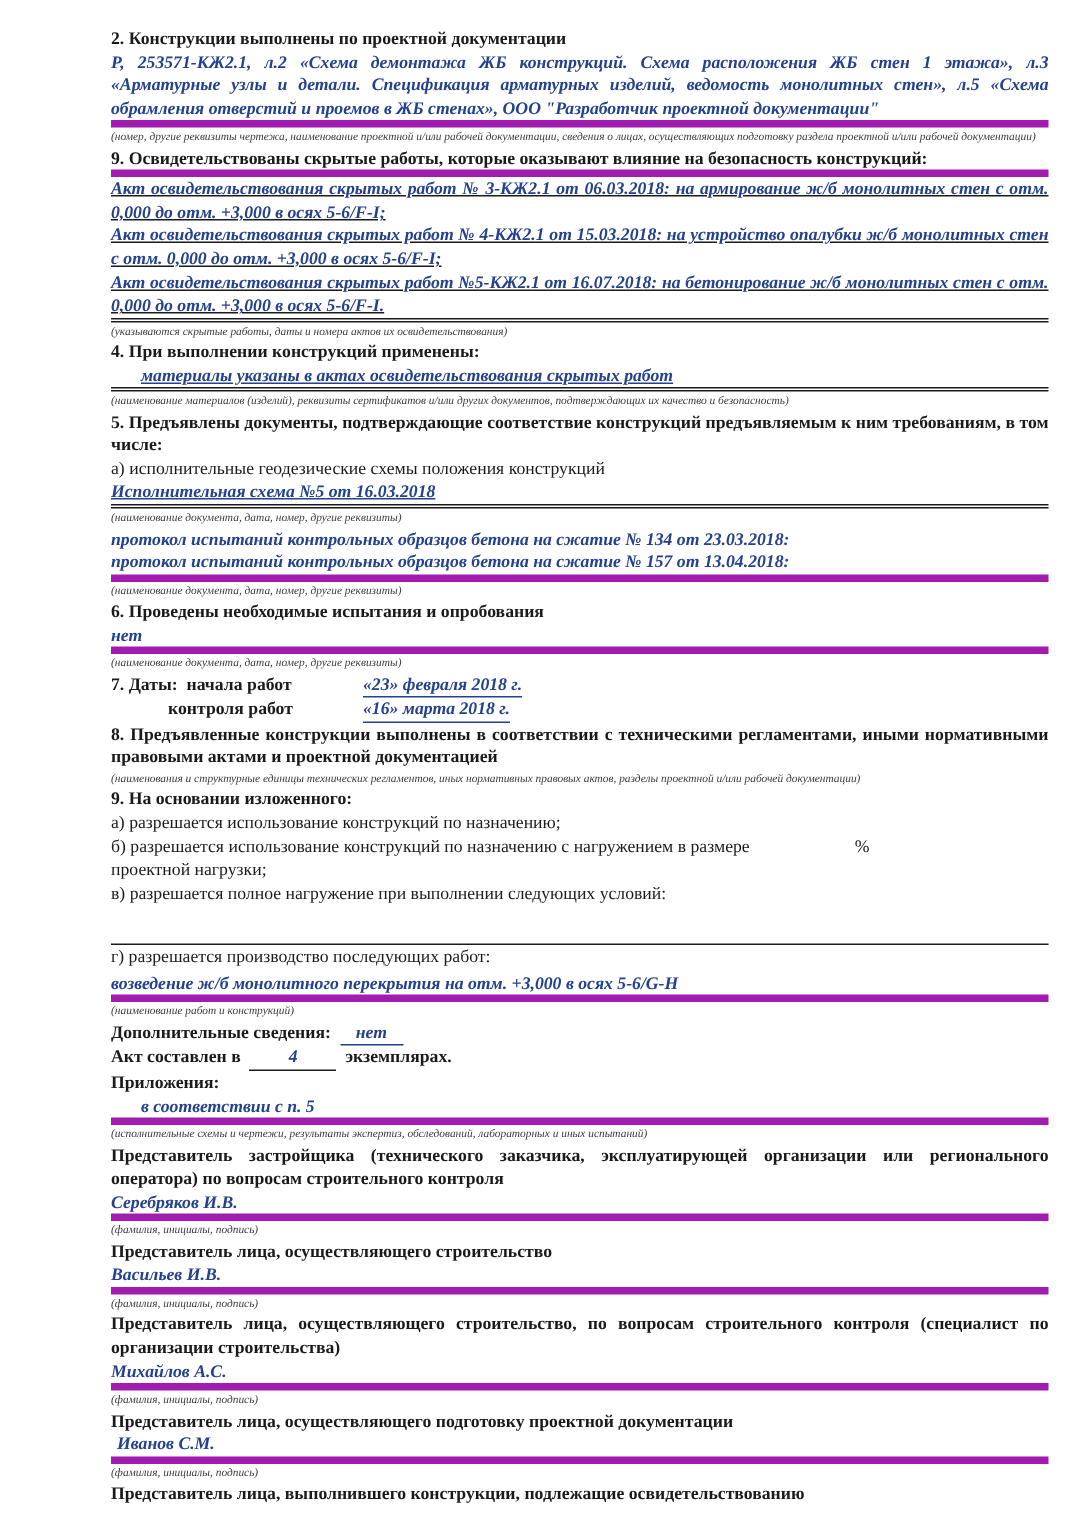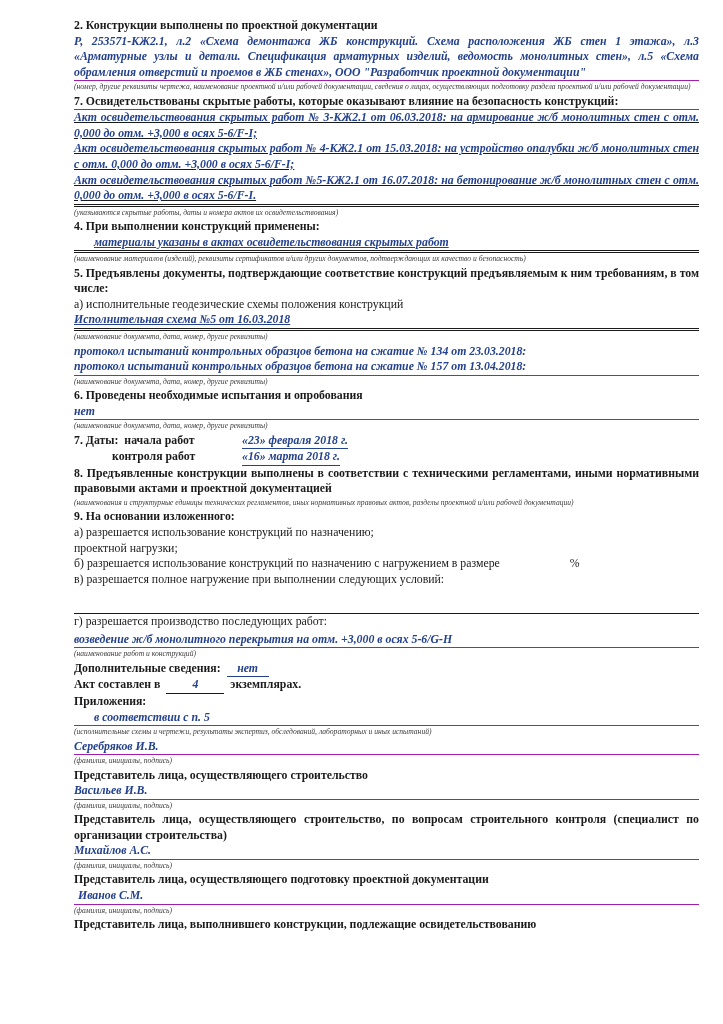--- a/index.html
+++ b/index.html
@@ -7,21 +7,21 @@
     width:723px;height:1024px;overflow:hidden;
     font-family:"Liberation Serif","DejaVu Serif",serif;
     color:#1a1a1a;font-size:11.8px;line-height:1.32;
   }
   .page{box-sizing:border-box;width:717px;height:1024px;padding:18px 18px 0 74px;}
   p{margin:0;}
   .h{font-weight:bold;}
   .blue{color:#24418e;font-weight:bold;font-style:italic;}
   .just{text-align:justify;}
   .cap{font-size:7.6px;font-style:italic;text-align:left;color:#3a3a3a;line-height:1.25;margin:1px 0 2px 0;}
-  .ru{border-bottom:1px solid #a21caf;}
+  .ru{border-bottom:5px solid #a21caf;}
   .rd{border-bottom:3px double #1a1a1a;text-decoration:underline;}
   .sep{border-top:1px solid #1a1a1a;height:0;}
   .fld-inline{display:inline-block;border-bottom:1px solid #24418e;}
   .indent{padding-left:20px;}
   .mt2{margin-top:2px;}
   .sig-name{min-height:15px;}
   .spacer-empty{display:inline-block;width:70px;}
   .copies-box{display:inline-block;width:58px;text-align:center;border-bottom:1px solid #1a1a1a;}
   .date-col{display:inline-block;width:168px;}
   .date-col2{display:inline-block;width:130px;}
@@ -32,21 +32,21 @@
 
 <div class="page">
 
   <div>
     <p class="h">2. Конструкции выполнены по проектной документации</p>
     <div class="blue just ru">Р, 253571-КЖ2.1, л.2 «Схема демонтажа ЖБ конструкций. Схема расположения ЖБ стен 1 этажа», л.3 «Арматурные узлы и детали. Спецификация арматурных изделий, ведомость монолитных стен»,  л.5 «Схема обрамления отверстий и проемов в ЖБ стенах», ООО "Разработчик проектной документации"</div>
     <p class="cap">(номер, другие реквизиты чертежа, наименование проектной и/или рабочей документации, сведения о лицах, осуществляющих подготовку раздела проектной и/или рабочей документации)</p>
   </div>
 
   <div>
-    <p class="h ru">7. Освидетельствованы скрытые работы, которые оказывают влияние на безопасность конструкций:</p>
+    <p class="h ru">9. Освидетельствованы скрытые работы, которые оказывают влияние на безопасность конструкций:</p>
     <div class="rd">
       <p class="blue just">Акт освидетельствования скрытых работ № 3-КЖ2.1 от 06.03.2018: на армирование ж/б монолитных стен с отм. 0,000 до отм. +3,000 в осях 5-6/F-I;</p>
       <p class="blue just">Акт освидетельствования скрытых работ  № 4-КЖ2.1 от 15.03.2018: на устройство опалубки ж/б монолитных стен с отм. 0,000 до отм. +3,000 в осях 5-6/F-I;</p>
       <p class="blue just">Акт освидетельствования скрытых работ  №5-КЖ2.1 от 16.07.2018: на бетонирование ж/б монолитных стен с отм. 0,000 до отм. +3,000 в осях 5-6/F-I.</p>
     </div>
     <p class="cap">(указываются скрытые работы, даты и номера актов их освидетельствования)</p>
   </div>
 
   <div>
     <p class="h">4. При выполнении конструкций применены:</p>
@@ -78,39 +78,40 @@
   </div>
 
   <div>
     <p class="h just">8. Предъявленные конструкции выполнены в соответствии с техническими регламентами, иными нормативными правовыми актами и проектной документацией</p>
     <p class="cap">(наименования и структурные единицы технических регламентов, иных нормативных правовых актов, разделы проектной и/или рабочей документации)</p>
   </div>
 
   <div>
     <p class="h">9. На основании изложенного:</p>
     <p>а) разрешается использование конструкций по назначению;</p>
+    <p><span>б) разрешается использование конструкций по назначению с нагружением в размере</span><span class="spacer-empty"></span><span>%</span></p>
     <p>проектной нагрузки;</p>
-    <p><span>б) разрешается использование конструкций по назначению с нагружением в размере</span><span class="spacer-empty"></span><span>%</span></p>
     <p>в) разрешается полное нагружение при выполнении следующих условий:</p>
     <div style="height:26px;"></div>
     <div class="sep"></div>
     <p>г) разрешается производство последующих работ:</p>
     <div class="blue ru mt2">возведение ж/б монолитного перекрытия на отм. +3,000 в осях 5-6/G-H</div>
     <p class="cap">(наименование работ и конструкций)</p>
   </div>
 
   <div>
     <p><span class="h">Дополнительные сведения:</span>&nbsp;&nbsp;<span class="blue fld-inline" style="min-width:42px;text-align:center;">нет</span></p>
     <p><span class="h">Акт составлен в</span>&nbsp;&nbsp;<span class="blue copies-box">4</span>&nbsp;&nbsp;<span class="h">экземплярах.</span></p>
     <p class="h">Приложения:</p>
     <div class="blue ru indent">в соответствии с п. 5</div>
     <p class="cap">(исполнительные схемы и чертежи, результаты экспертиз, обследований, лабораторных и иных испытаний)</p>
   </div>
 
   <div>
+    <p class="h just">Представитель застройщика (технического заказчика, эксплуатирующей организации или регионального оператора) по вопросам строительного контроля</p>
     <div class="blue ru sig-name">Серебряков И.В.</div>
     <p class="cap">(фамилия, инициалы, подпись)</p>
   </div>
 
   <div>
     <p class="h">Представитель лица, осуществляющего строительство</p>
     <div class="blue ru sig-name">Васильев И.В.</div>
     <p class="cap">(фамилия, инициалы, подпись)</p>
   </div>
 

